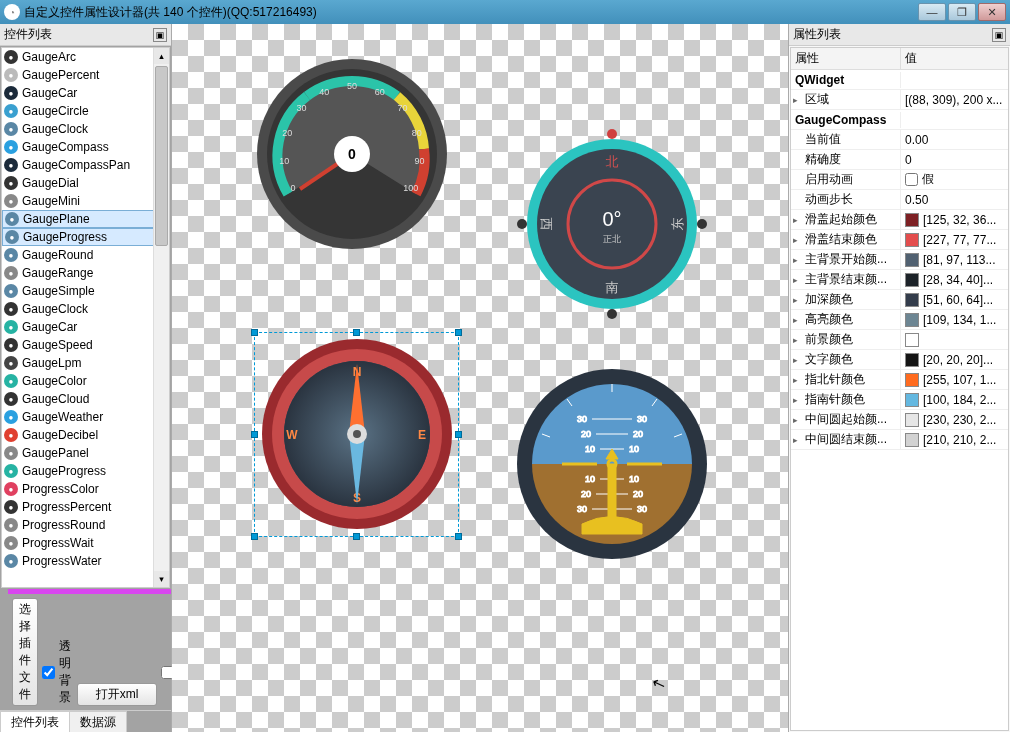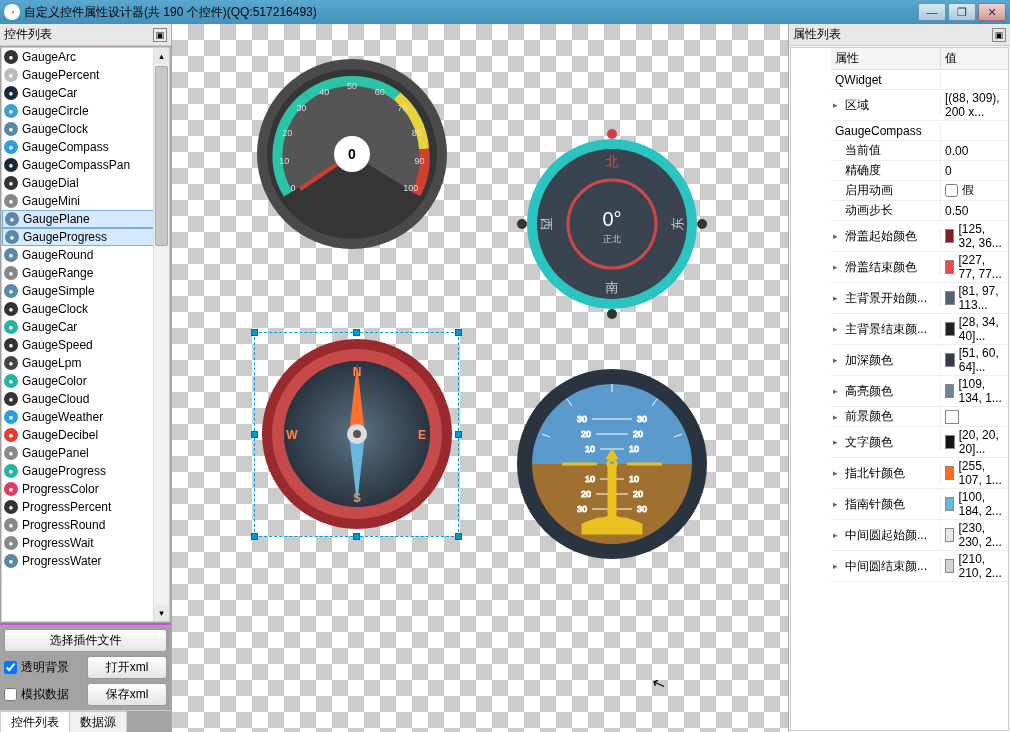--- a/index.html
+++ b/index.html
@@ -21,23 +21,23 @@
 .dock-header .float-btn { margin-left:auto; width:14px;height:14px;border:1px solid #888;font-size:9px;display:flex;align-items:center;justify-content:center;}
 .widget-list { flex:1; overflow-y:auto; background:#fff; border:1px solid #ccc; margin:1px; position:relative;}
 .widget-item { height:18px; display:flex; align-items:center; padding:0 2px; gap:4px; cursor:default;}
 .widget-item.selected { background:#d6eaff; border:1px solid #7aaed6;}
 .widget-item .wicon { width:14px; height:14px; border-radius:50%; flex-shrink:0; display:flex;align-items:center;justify-content:center;font-size:8px;color:#fff;}
 .scrollbar { width:16px; position:absolute; right:0; top:0; bottom:0; background:#f0f0f0; border-left:1px solid #ddd;}
 .scroll-thumb { position:absolute; left:1px; right:1px; top:18px; height:180px; background:#c8c8c8; border:1px solid #aaa; border-radius:2px;}
 .scroll-arrow { position:absolute; left:0;right:0; height:16px; background:#e8e8e8; display:flex;align-items:center;justify-content:center;font-size:9px;}
 .scroll-arrow.up{top:0;} .scroll-arrow.down{bottom:0;}
 
-.bottom-controls { padding:4px; display:flex; flex-direction:column; gap:4px; border-top:2px solid #d946ef;}
+.bottom-controls { padding:4px; display:flex; flex-direction:row; gap:4px; border-top:5px solid #d946ef;margin-left:8px;}
 .btn { border:1px solid #999; background:linear-gradient(#fff,#e4e4e4); border-radius:3px; padding:2px 6px; font-size:12px; text-align:center;}
-.row { display:flex; align-items:center; gap:16px;}
+.row { display:flex; align-items:flex-end; gap:6px;}
 .row .btn { flex:0 0 80px;}
 .chk { display:flex; align-items:center; gap:4px; flex:1;}
 .chk input { width:13px; height:13px;}
 
 .tabs { display:flex; border-top:1px solid #ccc; height:22px;}
 .tab { padding:2px 10px; border:1px solid #ccc; border-bottom:none; background:#f0f0f0; margin-right:-1px; font-size:12px;}
 .tab.active { background:#fff;}
 
 .canvas { flex:1; position:relative; overflow:hidden;
   background-color:#fff;
@@ -45,45 +45,45 @@
     linear-gradient(45deg,#ccc 25%,transparent 25%),
     linear-gradient(-45deg,#ccc 25%,transparent 25%),
     linear-gradient(45deg,transparent 75%,#ccc 75%),
     linear-gradient(-45deg,transparent 75%,#ccc 75%);
   background-size:32px 32px;
   background-position:0 0,0 16px,16px -16px,-16px 0;
 }
 .cursor-arrow { position:absolute; left:480px; top:650px; font-size:16px; transform:rotate(-20deg);}
 
 .right-dock { width:222px; display:flex; flex-direction:column; border-left:1px solid #aaa; background:#f8f8f8;}
-.prop-table { flex:1; background:#fff; border:1px solid #ccc; margin:1px; font-size:12px; overflow:auto;padding-left:40px;}
+.prop-table { flex:1; background:#fff; border:1px solid #ccc; margin:1px; font-size:12px; overflow:auto;}
 .prop-header { display:flex; background:#f4f4f4; border-bottom:1px solid #ddd;}
 .prop-header div { padding:2px 4px; }
 .prop-header .c1{width:110px; border-right:1px solid #ddd;}
 .prop-row { display:flex; border-bottom:1px solid #eee; align-items:center; min-height:20px;}
 .prop-row .c1{width:110px; padding:1px 2px 1px 14px; border-right:1px solid #eee; display:flex; align-items:center; gap:2px; position:relative;}
 .prop-row .c2{flex:1; padding:1px 4px; display:flex; align-items:center; gap:4px;}
-.prop-row.group .c1{padding-left:4px; font-weight:normal;}
+.prop-row.group .c1{padding-left:4px; font-weight:bold;}
 .expander { position:absolute; left:2px; font-size:9px; color:#666;}
 .color-swatch { width:14px; height:14px; border:1px solid #888;}
 .propchk { width:13px;height:13px;}
 
 
 .gauge { position:absolute; }
 .sel-box { position:absolute; border:1px dashed #0099d6; }
 .sel-handle { position:absolute; width:7px; height:7px; background:#0099d6; border:1px solid #006b99;}
 
 </style>
 </head>
 <body>
 
 <div class="window">
   <div class="titlebar">
     <div class="app-icon">◔</div>
-    <div class="title">自定义控件属性设计器(共 190 个控件)(QQ:517216493)</div>
+    <div class="title">自定义控件属性设计器(共 140 个控件)(QQ:517216493)</div>
     <div class="winbtns">
       <div class="winbtn">—</div>
       <div class="winbtn">❐</div>
       <div class="winbtn close">✕</div>
     </div>
   </div>
 
   <div class="content">
 
     <div class="left-dock">

